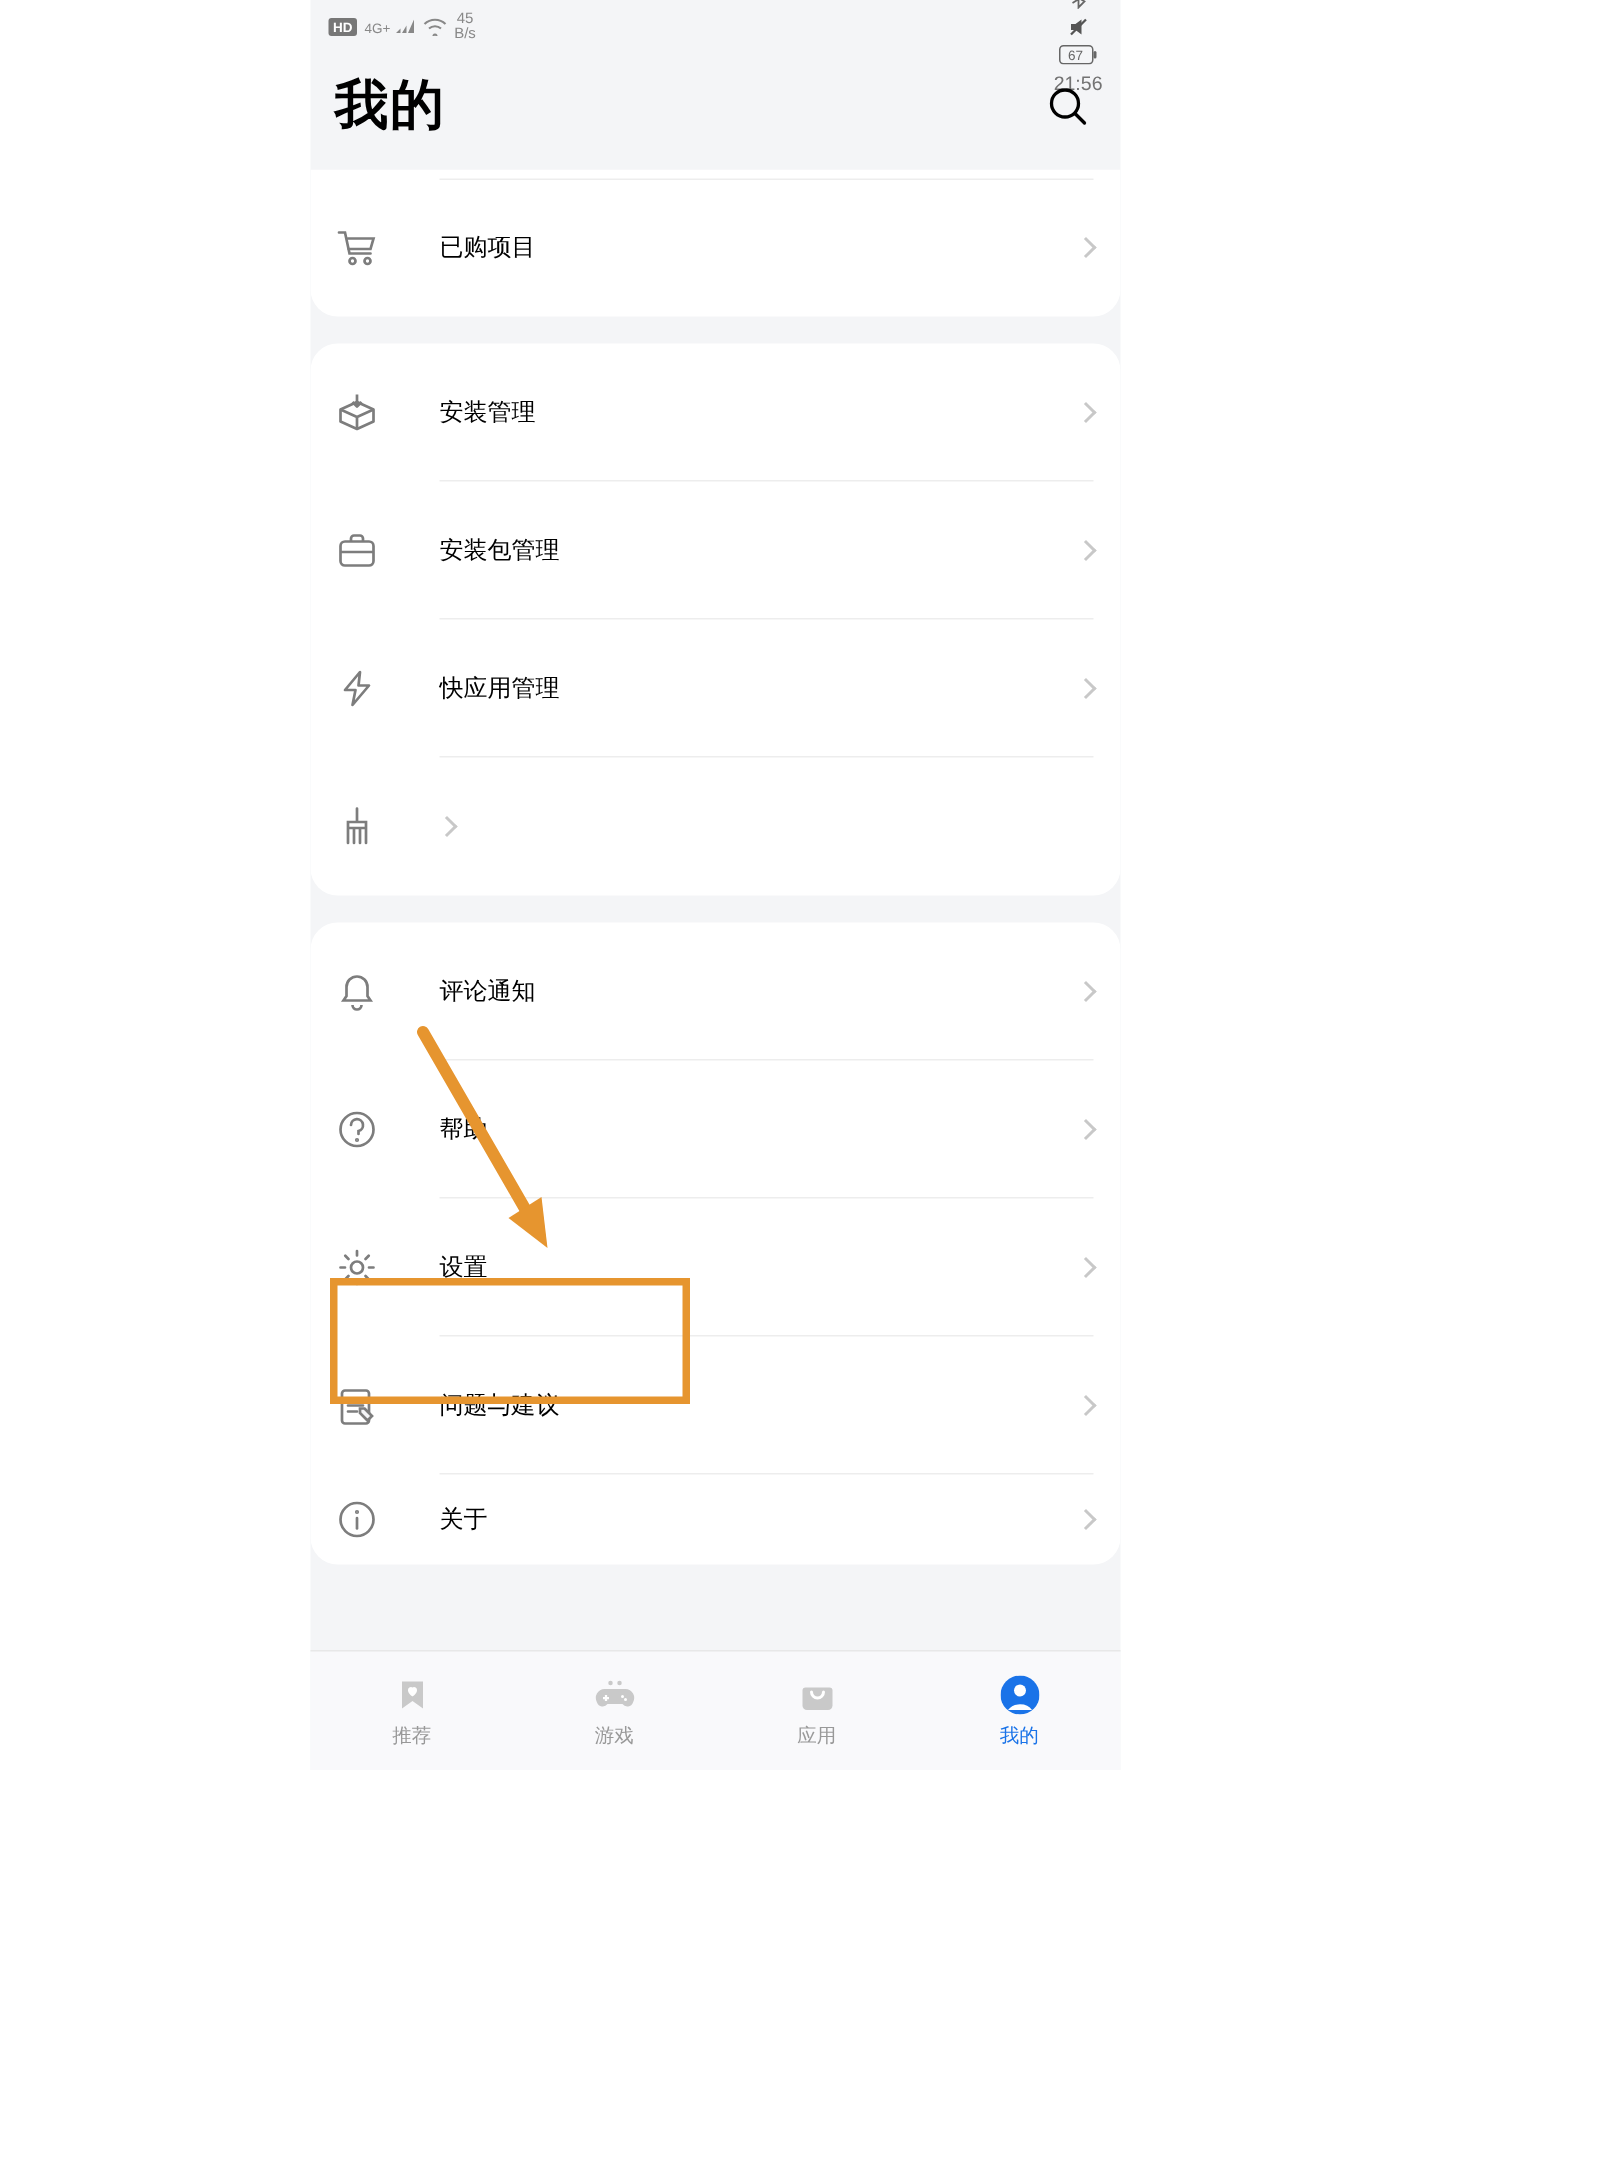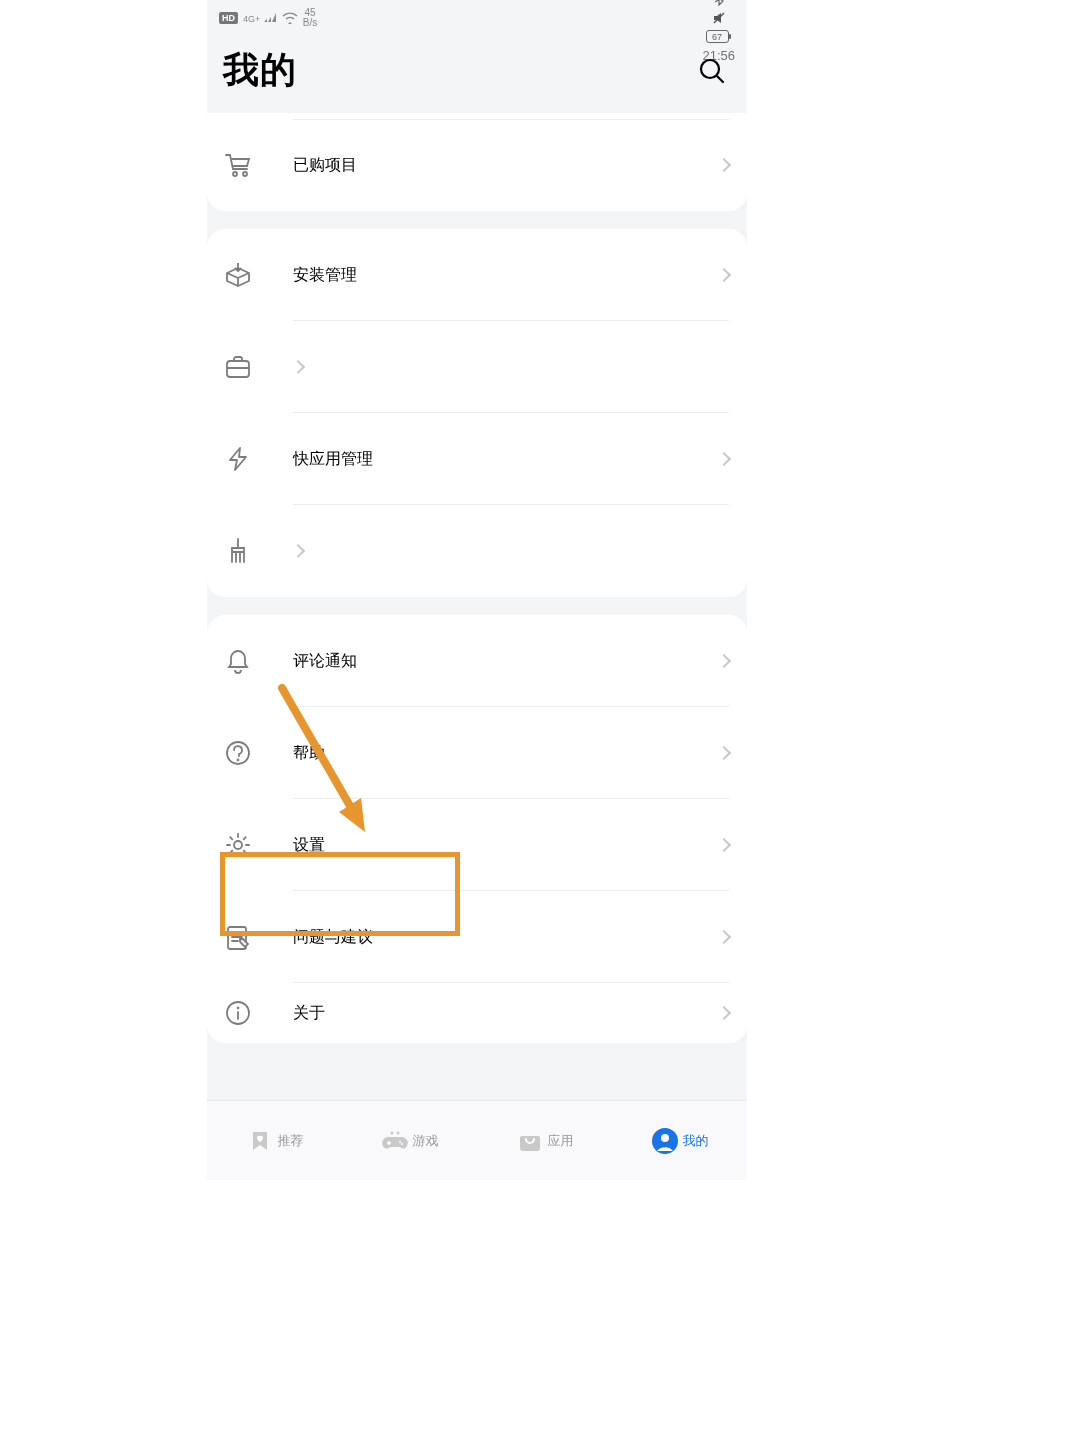--- a/index.html
+++ b/index.html
@@ -15,21 +15,21 @@
 .search-btn { width: 30px; height: 30px; display: flex; align-items: center; justify-content: center; cursor: pointer; }
 .card { background: #fff; border-radius: 18px; margin: 0 0 18px 0; overflow: hidden; }
 .card:first-of-type { border-top-left-radius: 0; border-top-right-radius: 0; }
 .row { display: flex; align-items: center; height: 92px; padding: 0 18px 0 16px; cursor: pointer; position: relative; }
 .divider { position: absolute; bottom: 0; left: 86px; right: 18px; height: 1px; background: #ededed; }
 .row:last-child .divider { display: none; }
 .row-icon { width: 30px; height: 30px; margin-right: 40px; display: flex; align-items: center; justify-content: center; color: #7d7d7d; flex-shrink: 0; }
 .row-label { flex: 1; font-size: 16px; color: #000; }
 .chevron { width: 10px; height: 10px; border-top: 2px solid #c8c8c8; border-right: 2px solid #c8c8c8; transform: rotate(45deg); flex-shrink: 0; }
 .bottom-nav { position: absolute; bottom: 0; left: 0; right: 0; height: 80px; background: #f9f9fb; display: flex; border-top: 1px solid #e8e8e8; }
-.nav-item { flex: 1; display: flex; align-items: center; justify-content: center; gap: 4px; cursor: pointer; }
+.nav-item { flex: 1; display: flex; flex-direction: column; align-items: center; justify-content: center; gap: 4px; cursor: pointer; }
 .nav-icon { width: 28px; height: 28px; display: flex; align-items: center; justify-content: center; }
 .nav-label { font-size: 13px; color: #999; }
 .nav-item.active .nav-label { color: #1a73e8; }
 .highlight-box { position: absolute; border: 5px solid #e6952f; pointer-events: none; z-index: 50; }
 .arrow-overlay { position: absolute; pointer-events: none; z-index: 51; }
 .scroll-area { height: calc(100% - 36px - 70px - 80px); overflow: hidden; }
 .partial-divider-top { position: absolute; top: 0; left: 86px; right: 18px; height: 1px; background: #ededed; }
 svg { display: block; }
 </style>
 </head>
@@ -126,20 +126,21 @@
         <div class="chevron"></div>
         <div class="divider"></div>
       </div>
       <div class="row">
         <div class="row-icon">
           <svg width="28" height="28" viewBox="0 0 28 28" stroke="#7d7d7d" stroke-width="1.8" fill="none">
               <rect x="3" y="8" width="22" height="16" rx="3"></rect>
               <path d="M3 15 H25 M10 8 V6 a2 2 0 0 1 2 -2 H16 a2 2 0 0 1 2 2 V8"></path>
             </svg>
         </div>
+        <div class="row-label">安装包管理</div>
         <div class="chevron"></div>
         <div class="divider"></div>
       </div>
       <div class="row">
         <div class="row-icon">
           <svg width="28" height="28" viewBox="0 0 28 28" stroke="#7d7d7d" stroke-width="1.8" fill="none" stroke-linejoin="round">
               <path d="M16 3 L6 15 H13 L11 25 L22 12 H15 Z"></path>
             </svg>
         </div>
         <div class="row-label">快应用管理</div>

